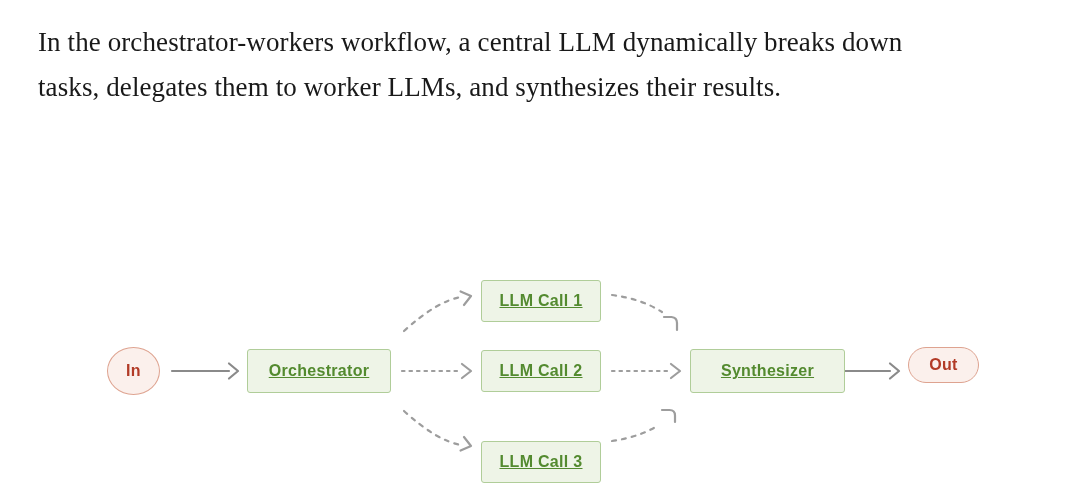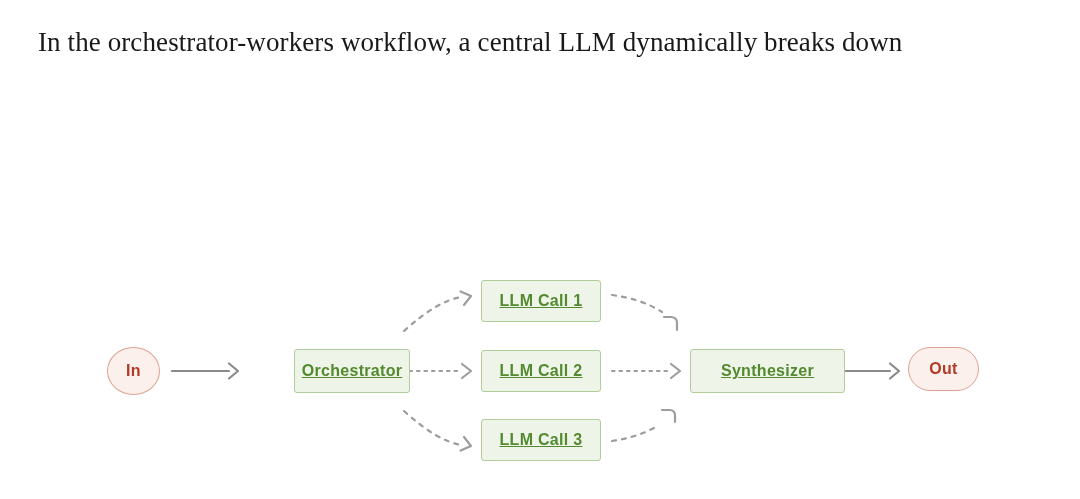--- a/index.html
+++ b/index.html
@@ -34,20 +34,21 @@
 
   svg.arrows{position:absolute;left:0;top:0;}
 </style>
 </head>
 <body>
 
 <div class="screen">
 
   <div class="heading">
     <span>In the orchestrator-workers workflow, a central LLM dynamically breaks down</span>
+    <span>tasks, delegates them to worker LLMs, and synthesizes their results.</span>
   </div>
 
   <svg class="arrows" width="1080" height="499" viewBox="0 0 1080 499">
 
     <g stroke="#8a8a8a" stroke-width="2.2" fill="none" stroke-linecap="round" stroke-linejoin="round">
       <g>
         <path d="M 172 371 H 229"></path>
         <path d="M 229 363.5 L 238 371 L 229 378.5"></path>
       </g>
       <g>
@@ -81,37 +82,37 @@
         <path d="M 612 441 Q 640 437 659 425" stroke-dasharray="4 6"></path>
         <path d="M 662 410 L 669.5 410 Q 675 410 675 415.5 L 675 422"></path>
       </g>
     </g>
   </svg>
 
   <div class="node pink ellipse" style="left:107px;top:347px;width:53px;height:48px;">
     <span>In</span>
   </div>
 
-  <div class="node green" style="left:247px;top:349px;width:116px;height:44px;margin-left:47px;">
+  <div class="node green" style="left:247px;top:349px;width:144px;height:44px;">
     <span>Orchestrator</span>
   </div>
 
   <div class="node green" style="left:481px;top:280px;width:120px;height:42px;">
     <span>LLM Call 1</span>
   </div>
 
   <div class="node green" style="left:481px;top:350px;width:120px;height:42px;">
     <span>LLM Call 2</span>
   </div>
 
-  <div class="node green" style="left:481px;top:419px;width:120px;height:42px;">
+  <div class="node green" style="left:481px;top:441px;width:120px;height:42px;">
     <span>LLM Call 3</span>
   </div>
 
   <div class="node green" style="left:690px;top:349px;width:155px;height:44px;text-align:right;">
     <span>Synthesizer</span>
   </div>
 
-  <div class="node pink pill" style="left:908px;top:347px;width:71px;height:44px;">
+  <div class="node pink pill" style="left:908px;top:347px;width:71px;height:36px;">
     <span>Out</span>
   </div>
 
 </div>
 
 </body></html>

